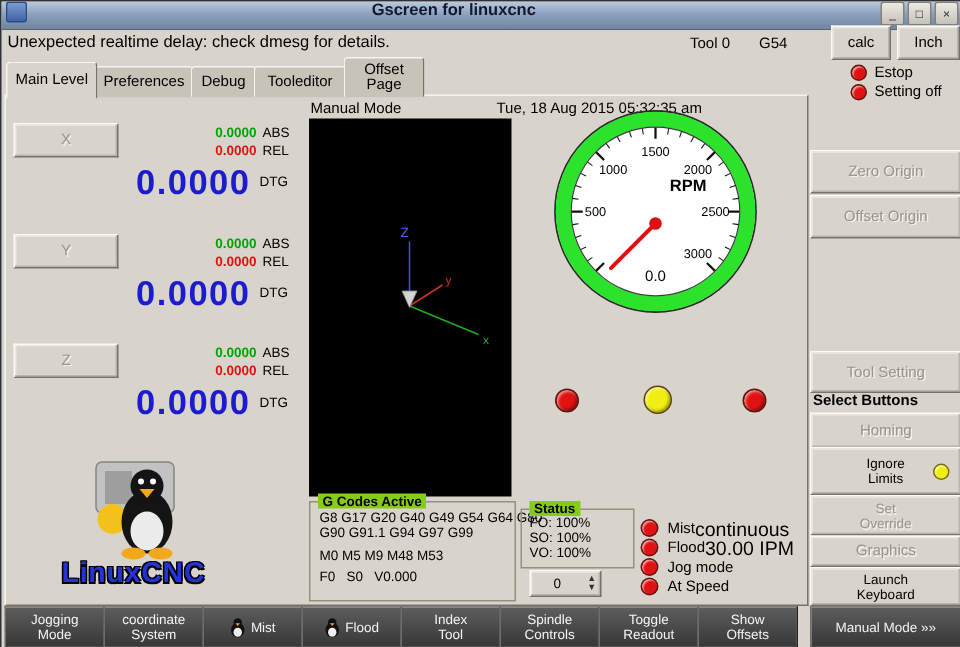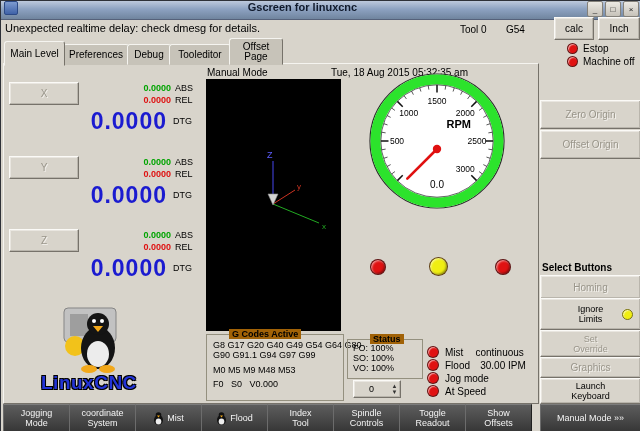--- a/index.html
+++ b/index.html
@@ -13,30 +13,30 @@
   .btn{background:#d8d4cb;border:1px solid;border-color:#fbfaf7 #76726a #76726a #fbfaf7;box-shadow:inset -1px -1px 0 #b9b5ac,inset 1px 1px 0 #e9e6e0;font-size:10px;display:flex;align-items:center;justify-content:center;text-align:center;color:#000}
   .two{font-size:9px;line-height:10px;white-space:pre-line}
   .dis{color:#99958a;text-shadow:1px 1px 0 #f3f1ed}
   .btn-dark{background:linear-gradient(#5d5d5d,#373737);border:1px solid #1f1f1f;border-top-color:#7c7c7c;border-left-color:#6c6c6c;color:#f4f4f4;font-size:9px;line-height:10px;display:flex;align-items:center;justify-content:center;text-align:center;white-space:pre-line}
   .tab{position:absolute;background:#c7c3b9;border:1px solid;border-color:#f5f4f0 #76726a transparent #f5f4f0;border-top-left-radius:3px;border-top-right-radius:3px;font-size:10px;display:flex;align-items:center;justify-content:center;text-align:center;z-index:2}
   .tab.active{background:#d8d4cb;z-index:3}
   .page{position:absolute;left:2px;top:62px;width:534px;height:339px;border:1px solid;border-color:#f5f4f0 #76726a #76726a #f5f4f0;z-index:1}
   .led{position:absolute;border-radius:50%;border:1px solid rgba(60,20,20,.8);box-shadow:inset 1px 1px 2px rgba(255,255,255,.6),inset -1px -1px 2px rgba(0,0,0,.4)}
   .dot{border-radius:50%;border:1px solid rgba(70,20,20,.8);box-shadow:inset 1px 1px 1px rgba(255,255,255,.6)}
   .frame{position:absolute;border:1px solid #94907f}
-  .frame-title{position:absolute;top:-6px;left:22px;background:#a16207;padding:0 3px;font-size:9px;font-weight:bold;white-space:nowrap}
+  .frame-title{position:absolute;top:-6px;left:5px;background:#84cc16;padding:0 3px;font-size:9px;font-weight:bold;white-space:nowrap}
   .gline{position:absolute;left:6px;font-size:9px;white-space:pre}
   .sline{position:absolute;left:5px;font-size:9px;white-space:pre}
   .dro-sm{font-size:9px;font-weight:bold}
   .dro-big{font-size:23px;font-weight:bold;letter-spacing:1px}
   .lbl{color:#000;font-size:9px}
   .ind-row{position:absolute;left:426px;width:109px;height:12px;display:flex;align-items:center}
   .ind-row .dot{width:10px;height:10px;flex:0 0 aupx}
   .ind-label{margin-left:6px;font-size:10px}
-  .ind-val{flex:1;text-align:center;font-size:10px}
+  .ind-val{flex:1;text-align:left;font-size:13px}
 </style>
 </head>
 <body>
 
 <div id="root">
 
   <div class="titlebar">
     <div class="win-icon"></div>
     <div class="win-title">Gscreen for linuxcnc</div>
     <div class="win-btn">_</div>
@@ -226,25 +226,26 @@
     <ellipse cx="61" cy="65" rx="8" ry="4" fill="#f2a81a"></ellipse>
   </svg>
   <span class="abs" style="left: 40px; top: 371px; width: 120px; font-size: 19px; font-weight: bold; letter-spacing: 0.5px; text-shadow: rgb(0, 0, 0) -1px -1px 0px, rgb(0, 0, 0) 1px -1px 0px, rgb(0, 0, 0) -1px 1px 0px, rgb(0, 0, 0) 1px 1px 0px; color: rgb(35, 52, 214);">LinuxCNC</span>
 
   <div class="abs" style="left:539px;top:41px;width:98px;height:12px;display:flex;align-items:center;padding-left:27px">
     <span class="dot" style="width: 9px; height: 9px; background: rgb(224, 18, 18);"></span>
     <span style="margin-left:5px;font-size:10px">Estop</span>
   </div>
   <div class="abs" style="left:539px;top:54px;width:98px;height:12px;display:flex;align-items:center;padding-left:27px">
     <span class="dot" style="width: 9px; height: 9px; background: rgb(224, 18, 18);"></span>
-    <span style="margin-left:5px;font-size:10px">Machine off</span>
+    <span style="margin-left:5px;font-size:10px">Setting off</span>
   </div>
 
   <div class="btn dis abs" style="left:539px;top:99px;width:99px;height:27px">Zero Origin</div>
   <div class="btn dis abs" style="left:539px;top:129px;width:99px;height:27px">Offset Origin</div>
+  <div class="btn dis abs" style="left:539px;top:233px;width:99px;height:26px">Tool Setting</div>
 
   <span class="abs" style="left:541px;top:261px;font-size:10px;font-weight:bold">Select Buttons</span>
 
   <div class="btn dis abs" style="left:539px;top:274px;width:99px;height:22px">Homing</div>
 
   <div class="btn two abs" style="left:539px;top:297px;width:99px;height:30px">
     <span class="two">Ignore
 Limits</span>
     <span class="dot" style="position: absolute; right: 7px; top: 10px; width: 9px; height: 9px; border-color: rgb(119, 112, 26); background: rgb(240, 238, 18);"></span>
   </div>

